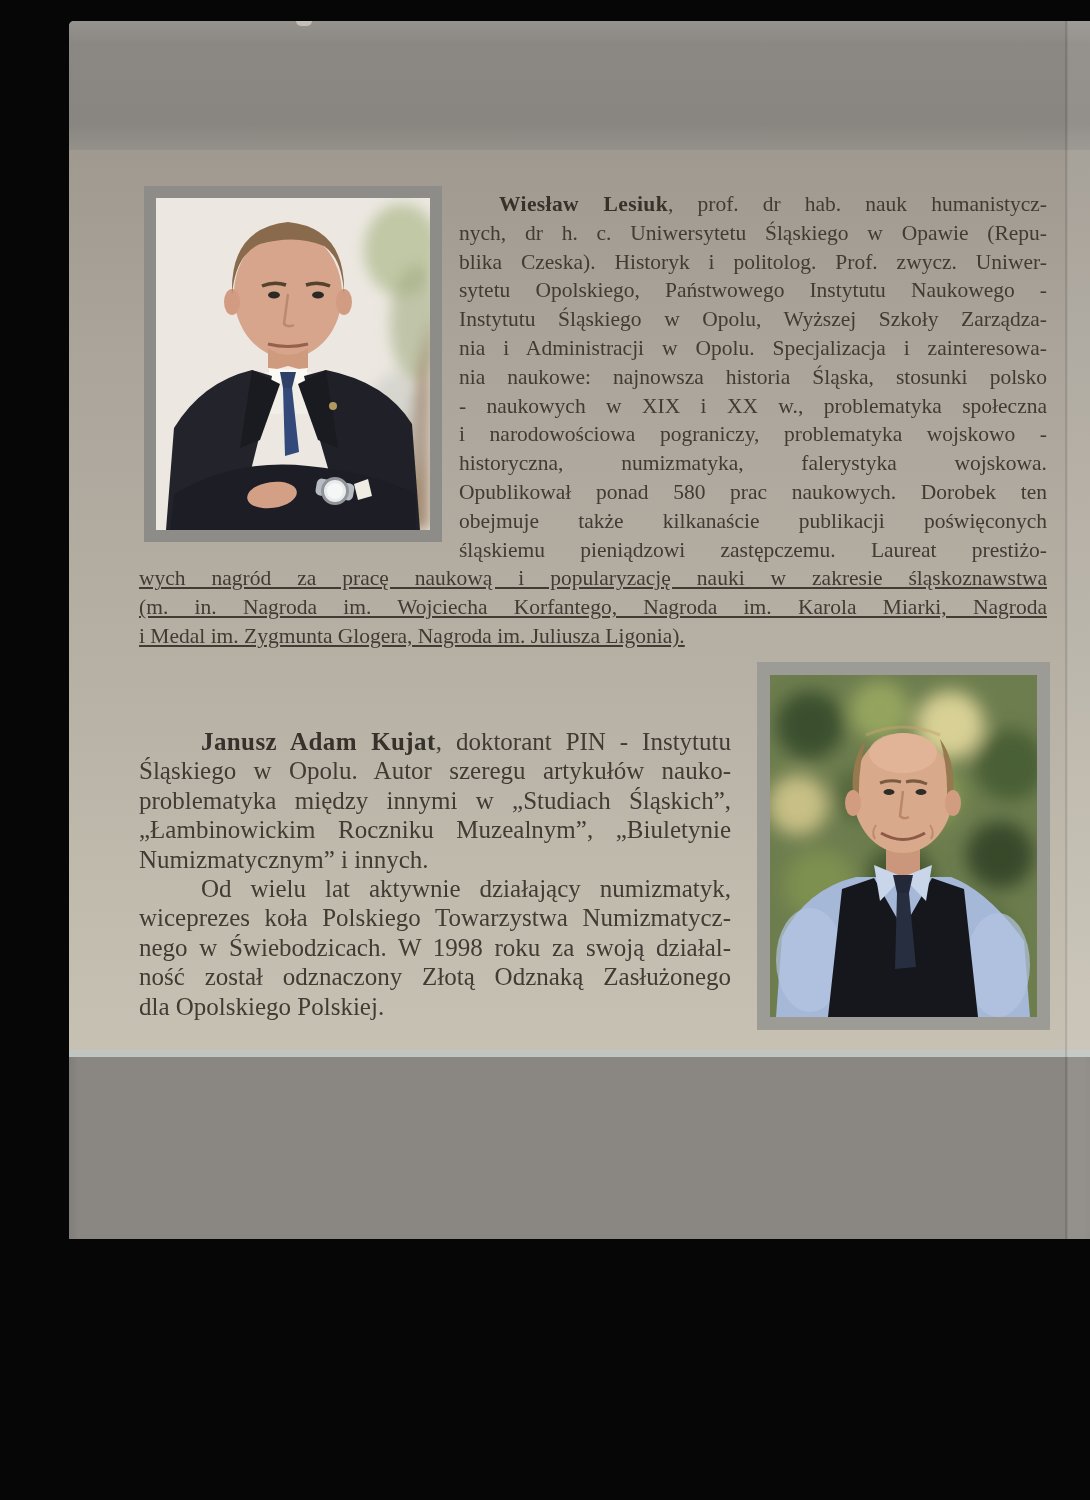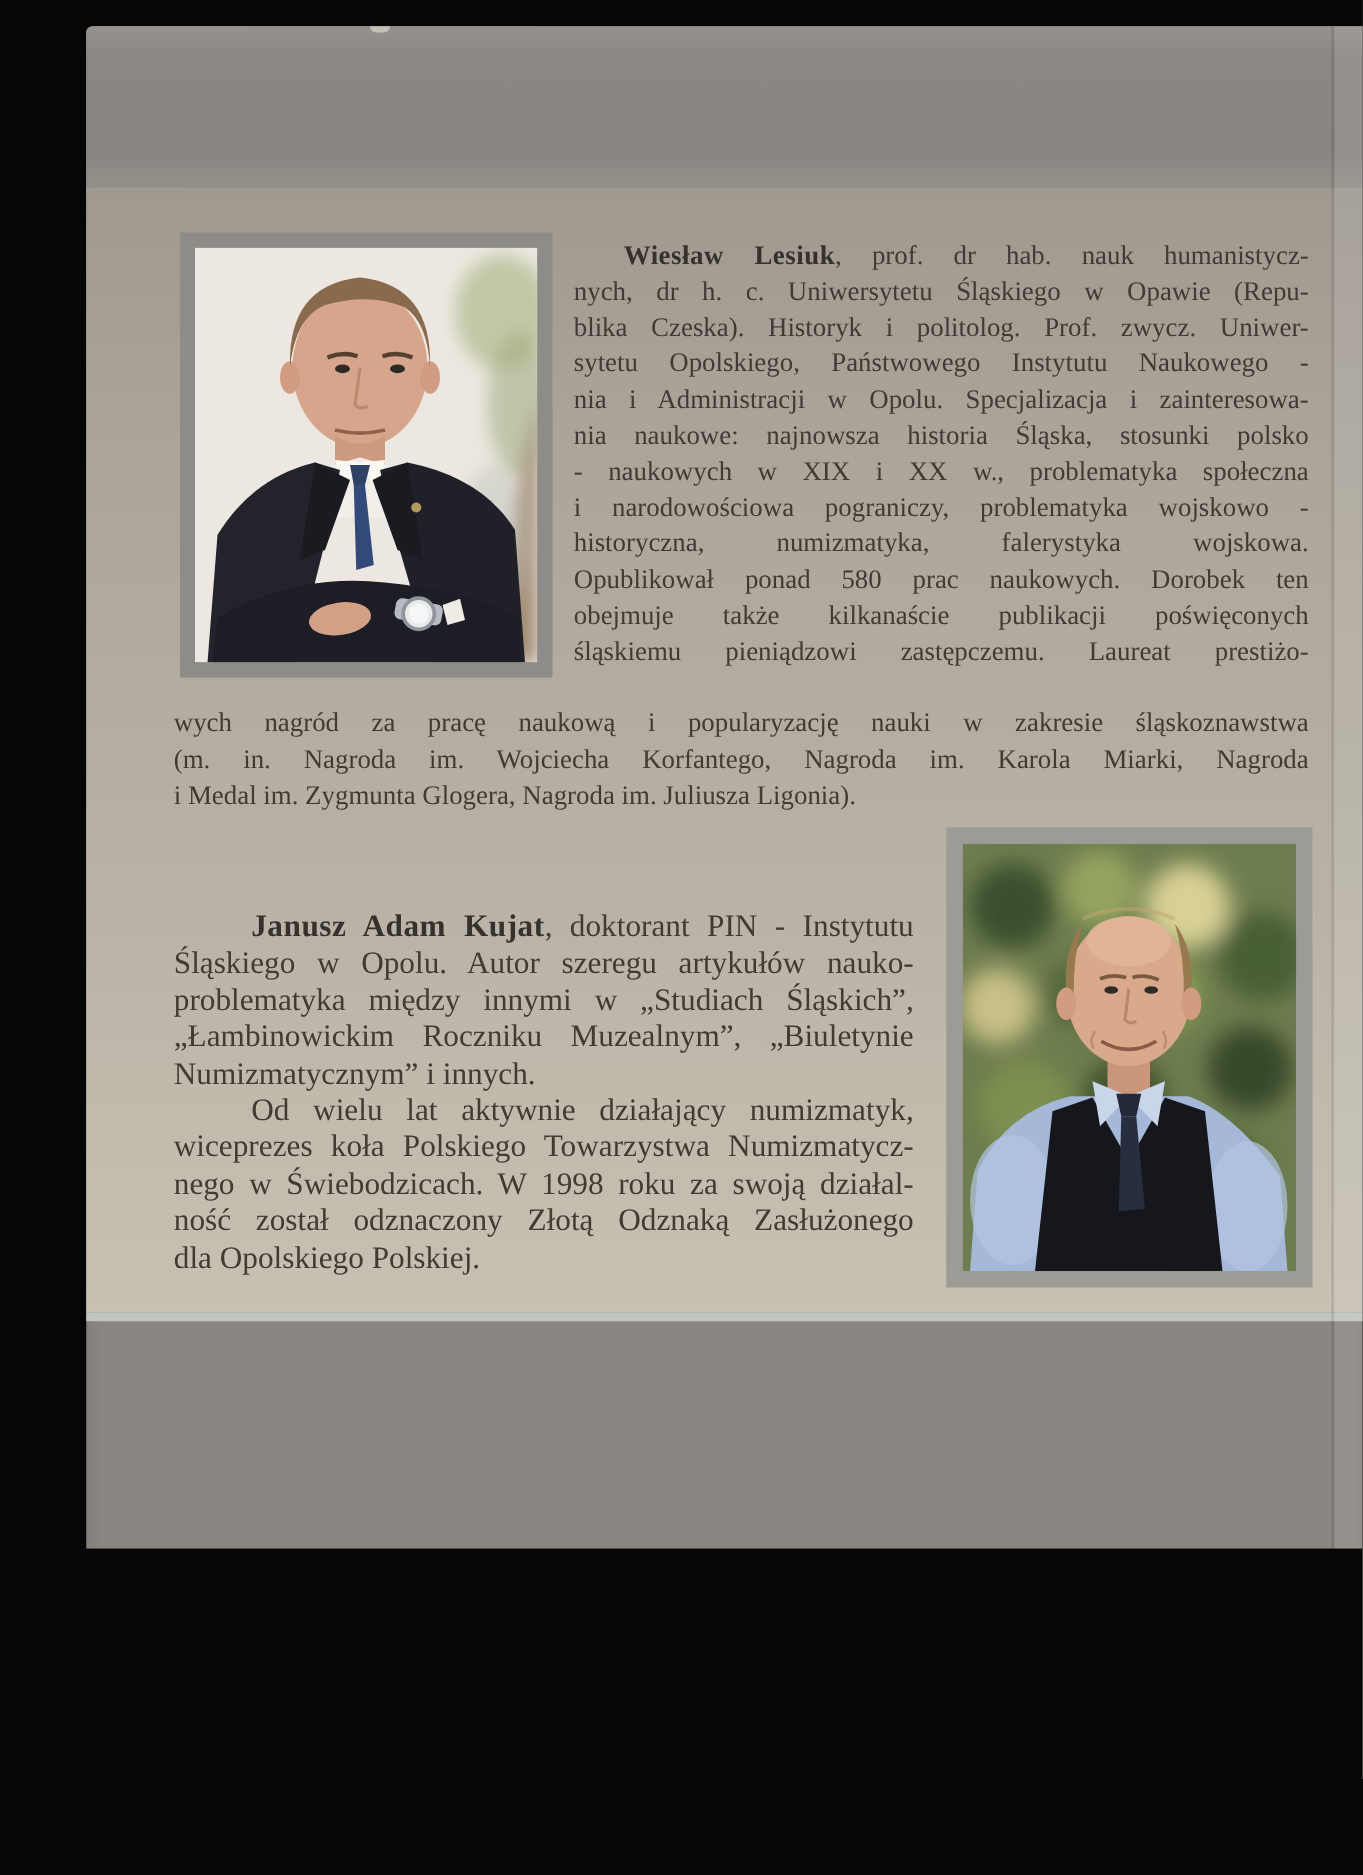--- a/index.html
+++ b/index.html
@@ -33,21 +33,21 @@
   .photo-inner{position:absolute;overflow:hidden;}
   .photo1 .photo-inner{inset:12px;}
   .photo2 .photo-inner{inset:13px;}
   .photo-inner svg{display:block;}
 
   .bio{position:absolute;color:#403b33;}
   .line{text-align:justify;text-align-last:justify;white-space:normal;}
   .line.last{text-align-last:left;}
   .bio1-side{left:415px;top:190px;width:588px;font-size:21.5px;}
   .bio1-side .line{height:28.8px;line-height:28.8px;}
-  .bio1-full{left:95px;top:564.4px;width:908px;font-size:21.5px;}
+  .bio1-full{left:95px;top:564.4px;width:908px;font-size:21.5px;text-decoration:underline;}
   .bio1-full .line{height:28.8px;line-height:28.8px;}
   .bio2{left:95px;top:727px;width:592px;font-size:25px;}
   .bio2 .line{height:29.4px;line-height:29.4px;}
   .ind1{padding-left:40px;}
   .ind2{padding-left:62px;}
   .b{font-weight:bold;color:#36322b;letter-spacing:.4px;}
 
   .isbn-label{position:absolute;left:762px;top:1263px;width:196px;height:163px;
         background:#d946ef;border-radius:4px;box-shadow:0 0 0 1px rgba(255,255,255,.25);}
   .isbn-text{margin:6px 7px 0 7px;height:21px;line-height:20px;text-align:center;
@@ -117,20 +117,21 @@
         <path d="M198,286 L212,281 L216,298 L202,302 Z" fill="#efece4"></path>
       </svg>
     </div>
   </div>
 
   <div class="bio bio1-side">
     <div class="line ind1"><span class="b">Wiesław Lesiuk</span><span>, prof. dr hab. nauk humanistycz-</span></div>
     <div class="line">nych, dr h. c. Uniwersytetu Śląskiego w Opawie (Repu-</div>
     <div class="line">blika Czeska). Historyk i politolog. Prof. zwycz. Uniwer-</div>
     <div class="line">sytetu Opolskiego, Państwowego Instytutu Naukowego -</div>
+    <div class="line">Instytutu Śląskiego w Opolu, Wyższej Szkoły Zarządza-</div>
     <div class="line">nia i Administracji w Opolu. Specjalizacja i zainteresowa-</div>
     <div class="line">nia naukowe: najnowsza historia Śląska, stosunki polsko</div>
     <div class="line">- naukowych w XIX i XX w., problematyka społeczna</div>
     <div class="line">i narodowościowa pograniczy, problematyka wojskowo -</div>
     <div class="line">historyczna, numizmatyka, falerystyka wojskowa.</div>
     <div class="line">Opublikował ponad 580 prac naukowych. Dorobek ten</div>
     <div class="line">obejmuje także kilkanaście publikacji poświęconych</div>
     <div class="line">śląskiemu pieniądzowi zastępczemu. Laureat prestiżo-</div>
   </div>
 

